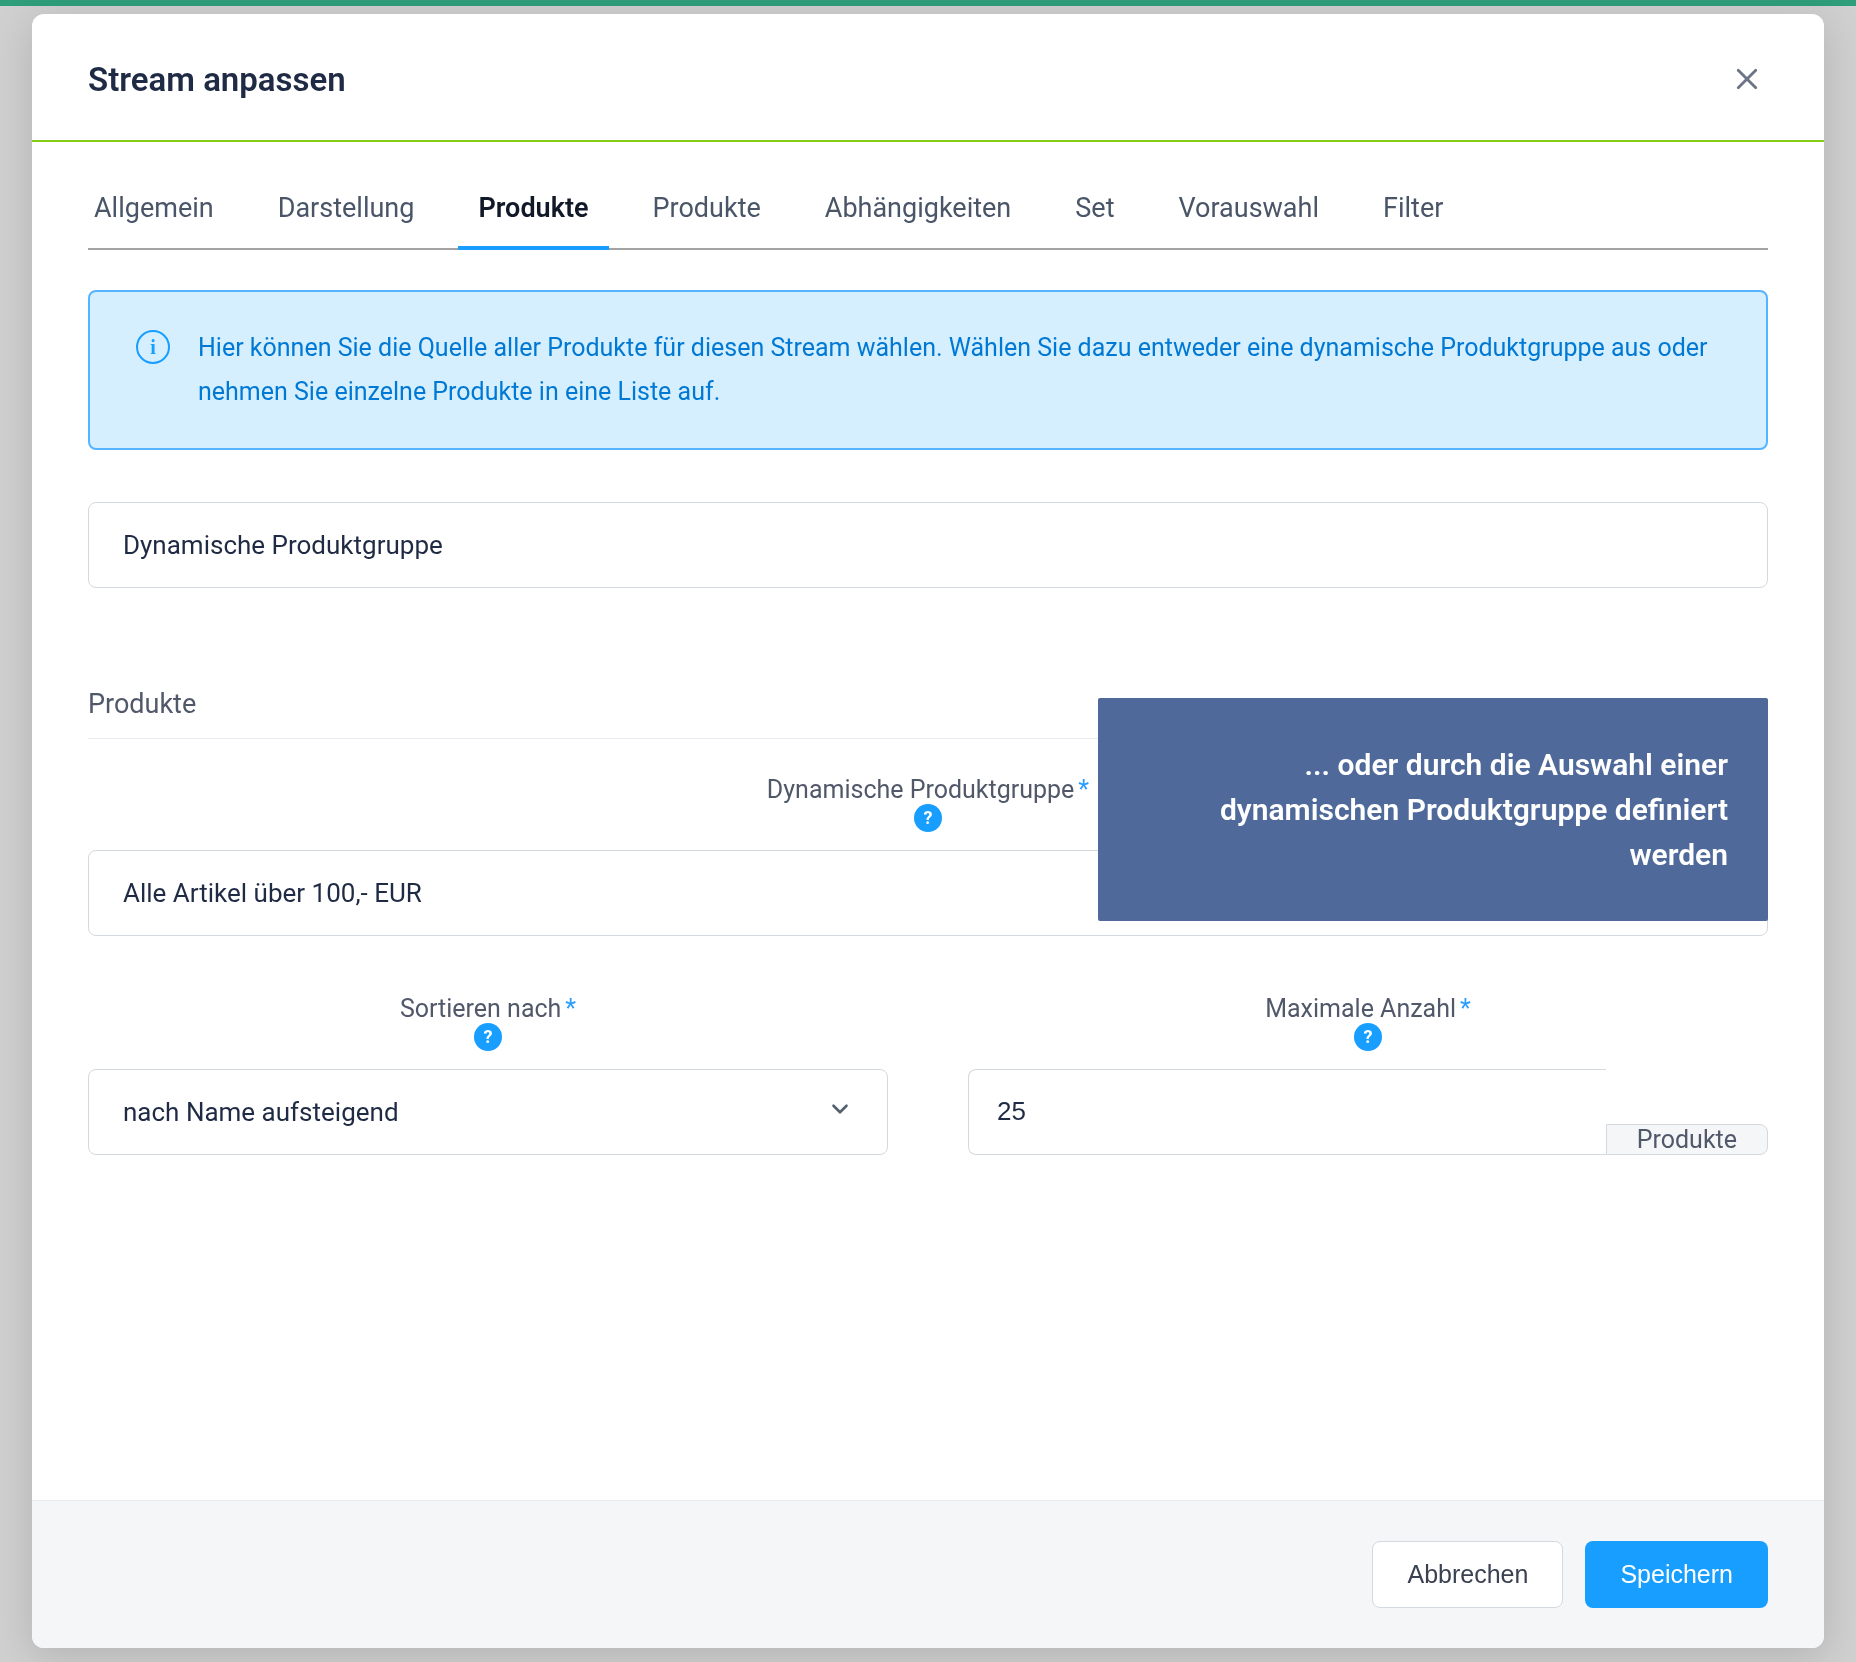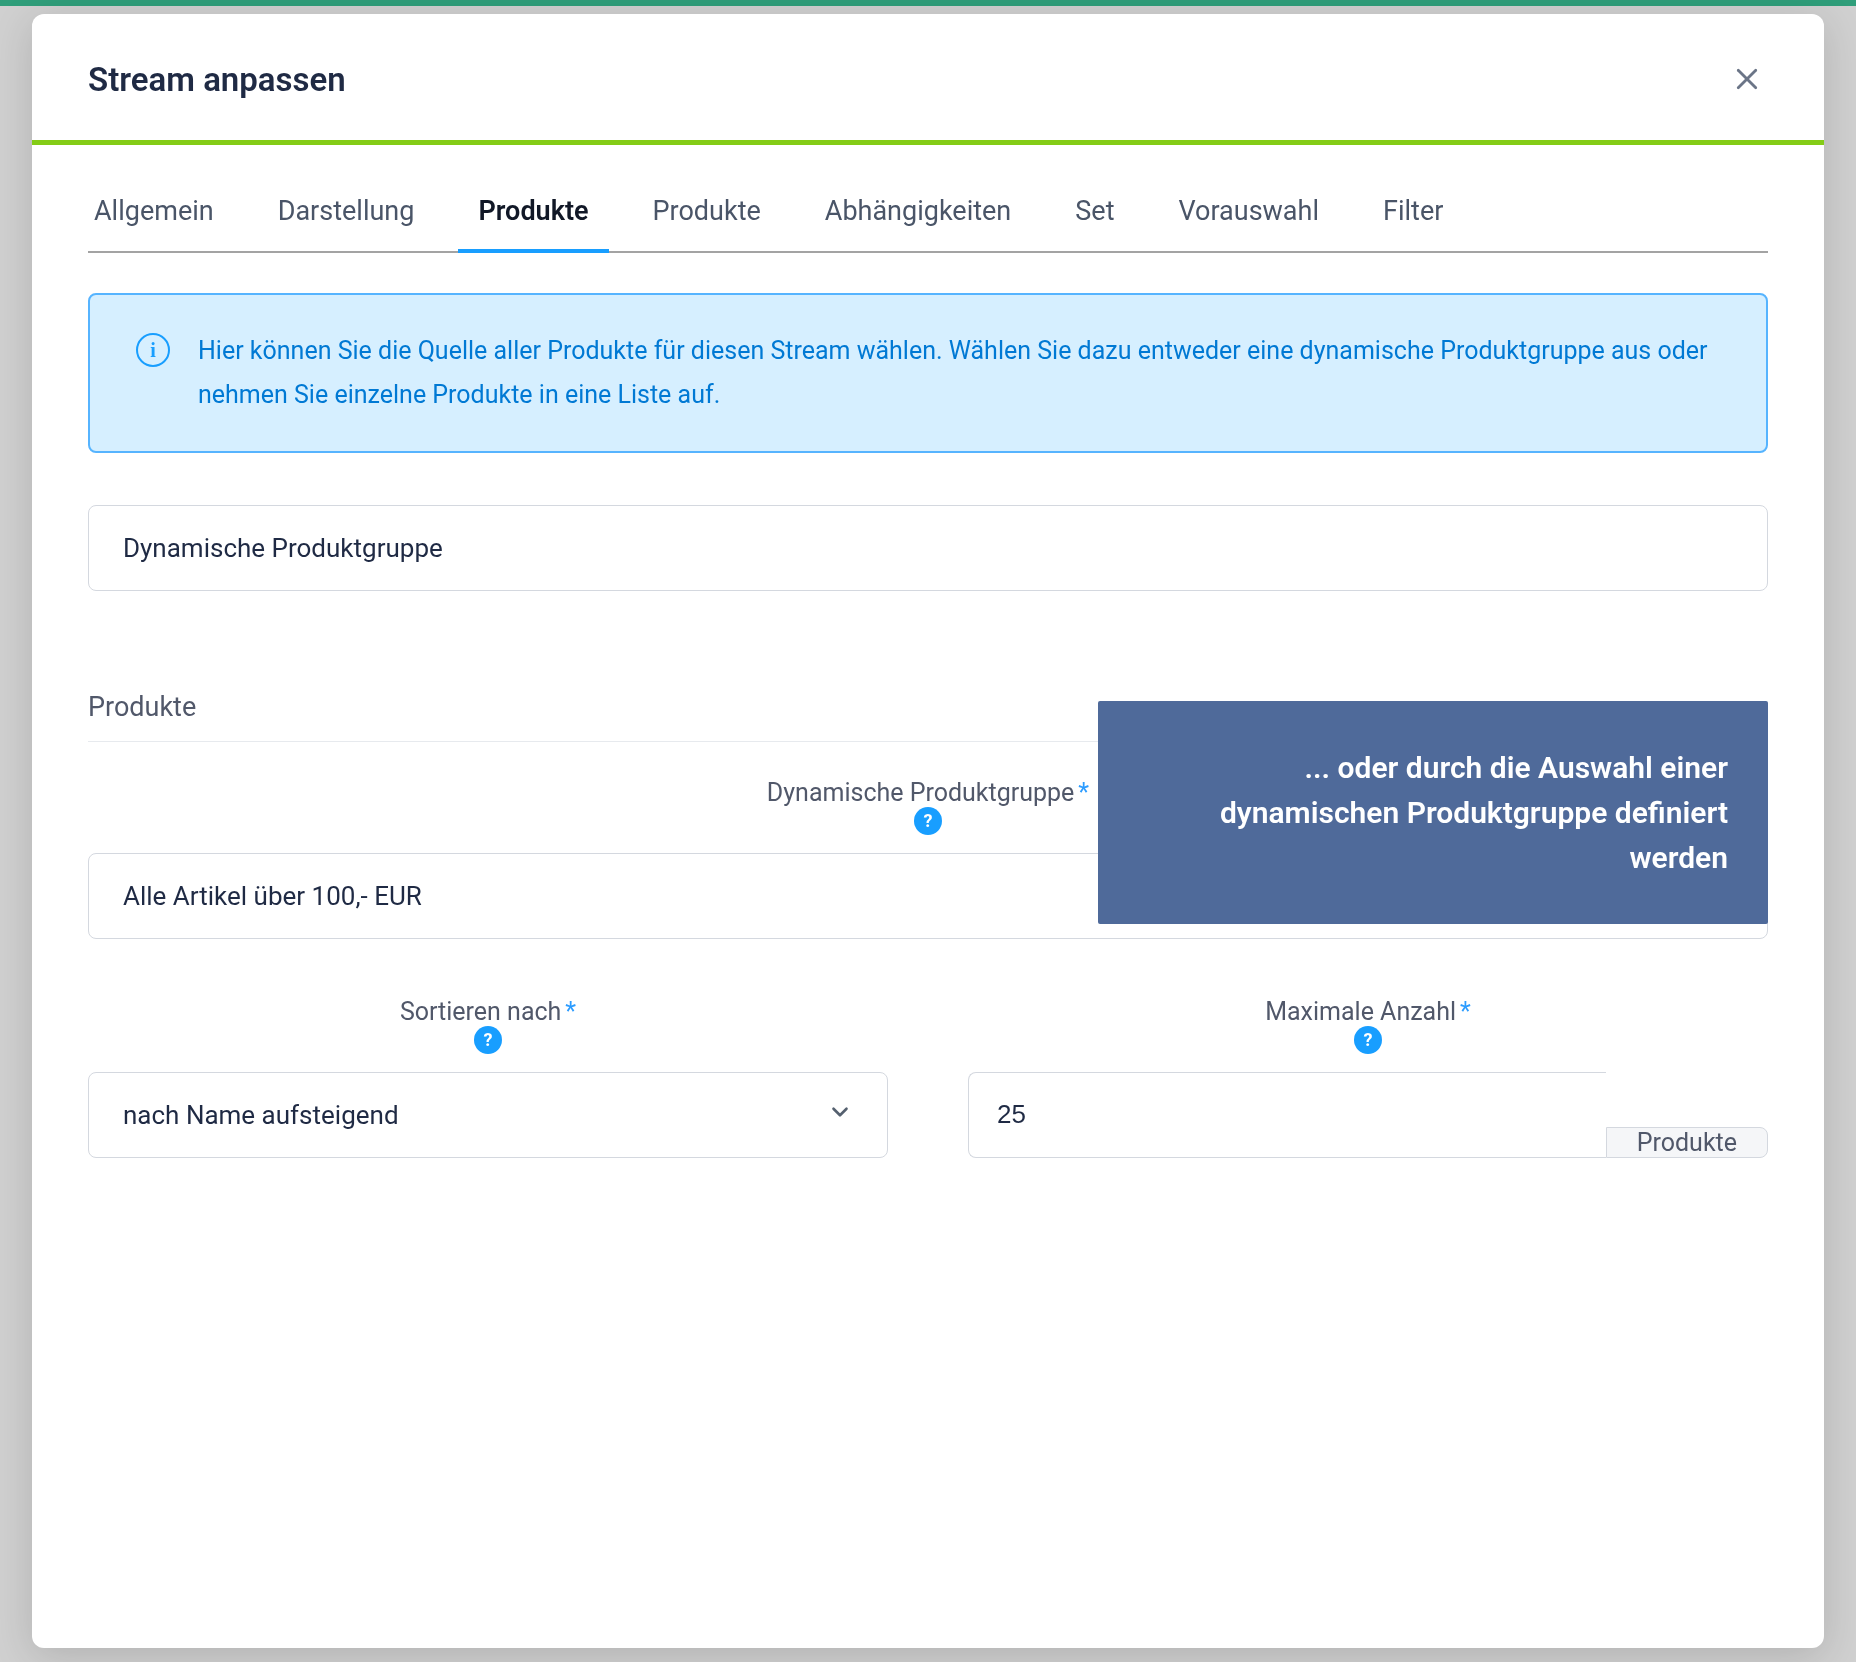--- a/index.html
+++ b/index.html
@@ -35,21 +35,21 @@
     box-shadow: 0 8px 40px rgba(0,0,0,.15);
     display: flex;
     flex-direction: column;
     overflow: hidden;
   }
   .modal-header {
     display: flex;
     align-items: center;
     justify-content: space-between;
     padding: 44px 56px 40px 56px;
-    border-bottom: 5px solid #84cc16;
+    border-bottom: 2px solid #84cc16;
   }
   .modal-title {
     font-size: 33px;
     font-weight: 600;
     color: #1f2a44;
   }
   .close-btn {
     background: none;
     border: none;
     cursor: pointer;
@@ -338,14 +338,18 @@
         </div>
       </div>
     </div>
 
     <div class="tooltip-overlay">
       <span>... oder durch die Auswahl einer dynamischen Produktgruppe definiert werden</span>
     </div>
 
   </div>
 
+  <div class="modal-footer">
+    <button class="btn btn-secondary">Abbrechen</button>
+    <button class="btn btn-primary">Speichern</button>
+  </div>
 
 </div>
 
 </body></html>

